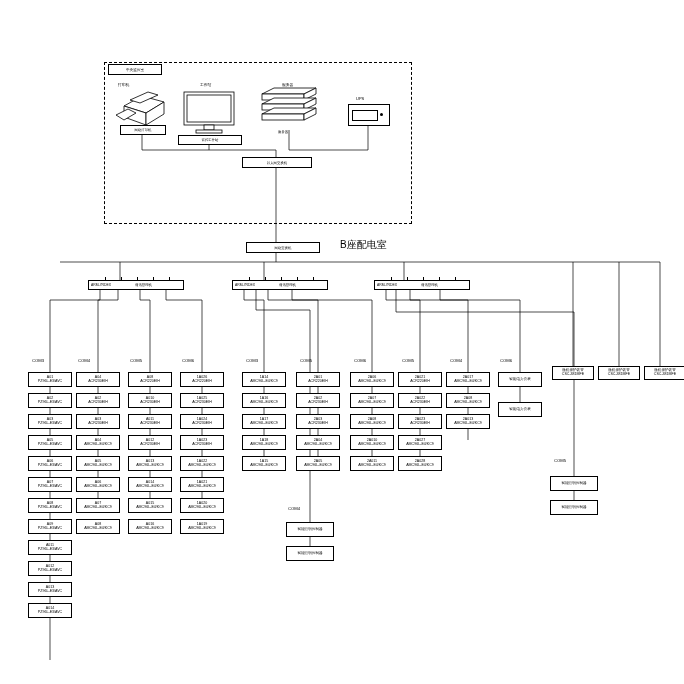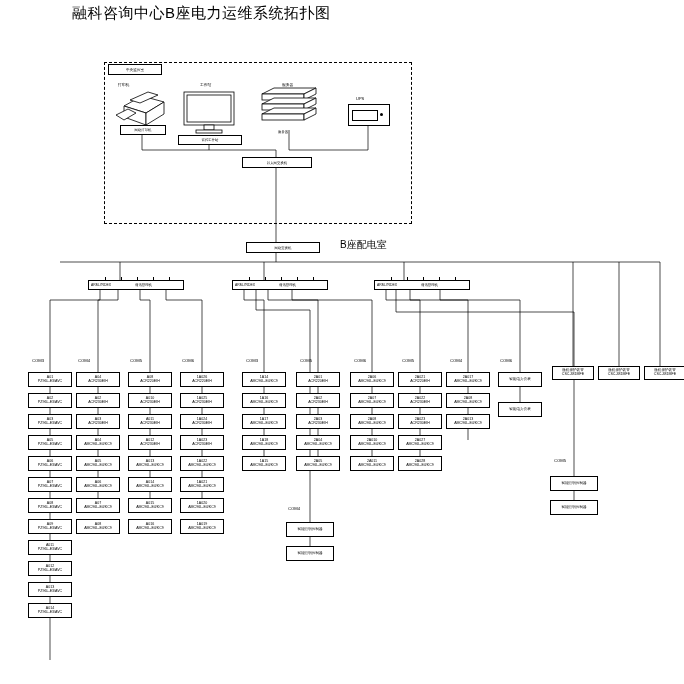--- a/index.html
+++ b/index.html
@@ -88,21 +88,20 @@
   .bus .blabel2{position:absolute;left:46px;top:1.5px;font-size:3.4px;}
   .tick{position:absolute;width:1px;background:#000;top:-4px;height:4px;}
 
   .colname{position:absolute;font-size:4.2px;}
 </style>
 </head>
 <body>
 
 <div id="stage">
 
-  <div class="abs" id="title">融科咨询中心B座电力运维系统拓扑图</div>
 
   <svg id="wires" viewBox="0 0 684 684">
     <g stroke="#000" stroke-width="0.7" fill="none">
 
       <path d="M142 133 L142 150 L276 150"></path>
       <path d="M209 143 L209 150"></path>
       <path d="M289 130 L289 150"></path>
       <path d="M276 150 L276 157"></path>
       <path d="M368 124 L368 150 L289 150"></path>
 

